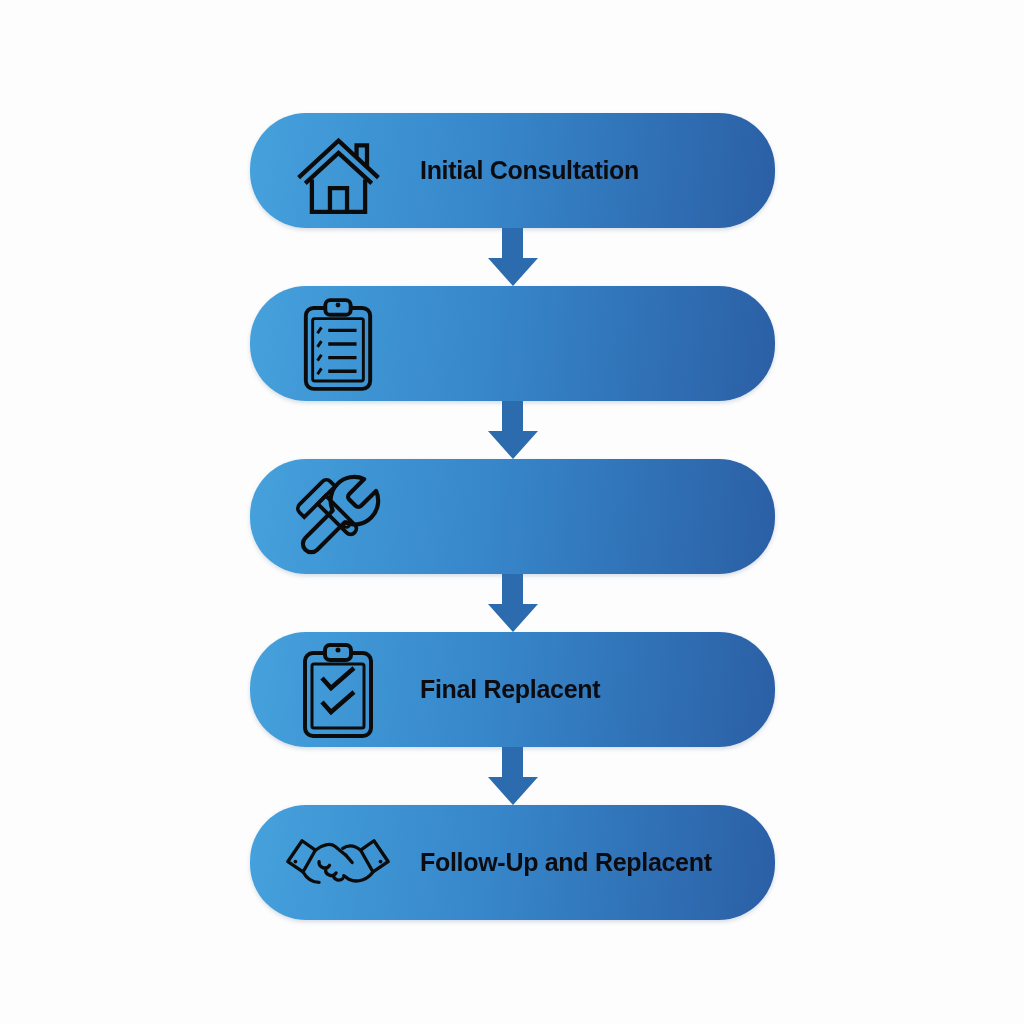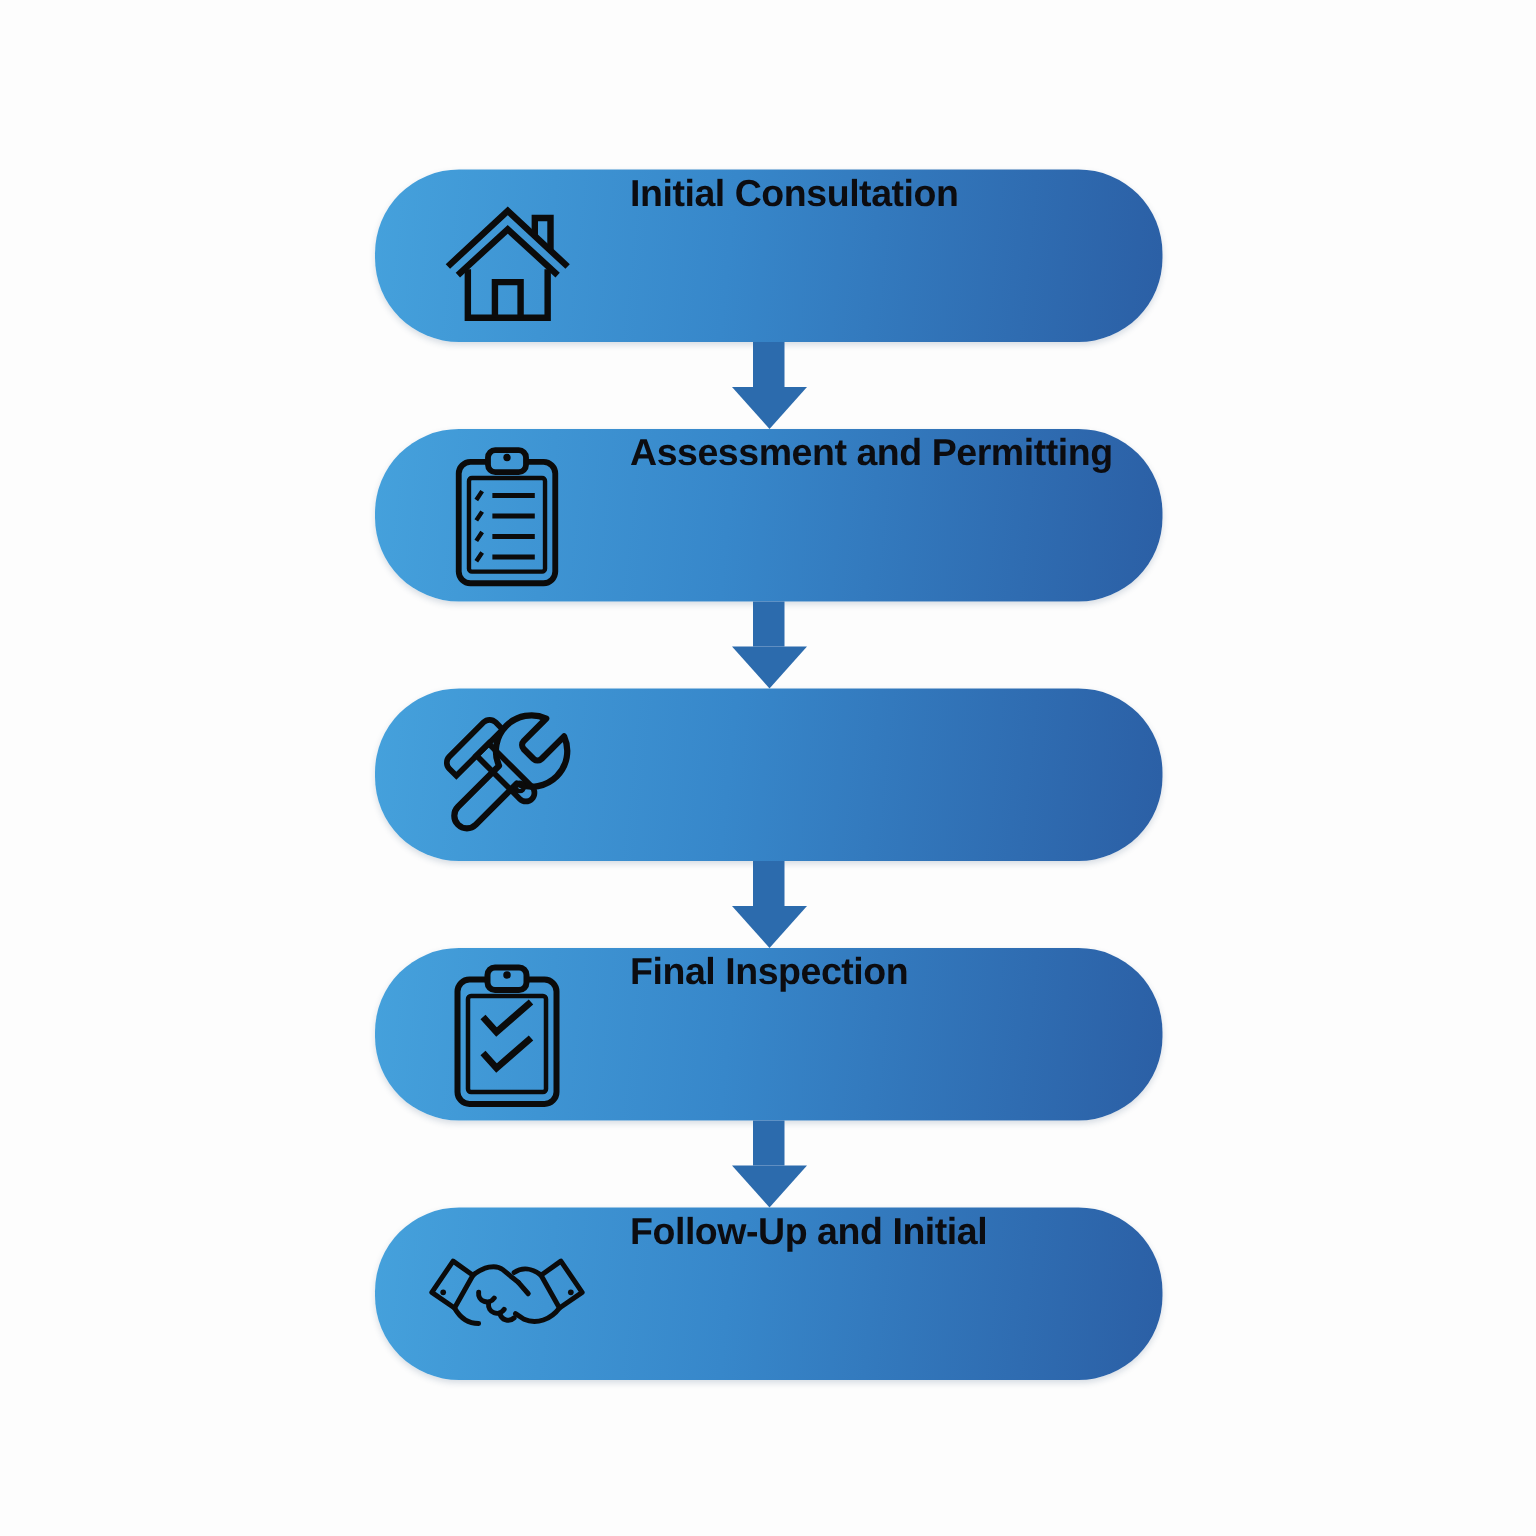--- a/index.html
+++ b/index.html
@@ -13,21 +13,21 @@
   .flow{
     position:absolute;
     left:250px;top:113px;
     width:525px;
     display:flex;flex-direction:column;
   }
   .step{
     height:115px;
     border-radius:56px;
     background:linear-gradient(96deg,#45a1dc 0%,#3787ca 45%,#2b5fa5 100%);
-    display:flex;
+    display:flex;align-items:center;
     padding-left:36px;
     box-sizing:border-box;
     box-shadow:0 2px 4px rgba(40,70,110,.18);
     flex-shrink:0;
   }
   .icon{
     width:104px;
     display:flex;justify-content:center;align-items:center;
     flex-shrink:0;
   }
@@ -82,21 +82,20 @@
     <span class="icon">
       <svg width="78" height="98" viewBox="0 0 80 100" fill="none" stroke="#0b0b0b" stroke-width="4">
         <path d="M27 13 H15 a8 8 0 0 0 -8 8 v67 a8 8 0 0 0 8 8 h50 a8 8 0 0 0 8 -8 V21 a8 8 0 0 0 -8 -8 H53"></path>
         <rect x="14" y="24" width="52" height="64" rx="2" stroke-width="3"></rect>
         <rect x="27" y="5" width="26" height="15" rx="5"></rect>
         <circle cx="40" cy="10" r="2.5" fill="#0b0b0b" stroke="none"></circle>
         <path d="M30 36 H59 M30 50 H59 M30 64 H59 M30 78 H59" stroke-width="3.5"></path>
         <path d="M23 33 l-4 6 M23 47 l-4 6 M23 61 l-4 6 M23 75 l-4 6" stroke-width="3"></path>
       </svg>
     </span>
-    <div class="step-label">Assessment and Permitting</div>
   </div>
 
   <div class="arrow">
     <div class="shaft"></div>
     <div class="head"></div>
   </div>
 
   <div class="step">
     <span class="icon">
       <svg width="95" height="95" viewBox="0 0 100 100" fill="none" stroke="#0b0b0b">
@@ -121,21 +120,21 @@
     <span class="icon">
       <svg width="80" height="100" viewBox="0 0 80 100" fill="none" stroke="#0b0b0b" stroke-width="4">
         <path d="M27 13 H15 a8 8 0 0 0 -8 8 v67 a8 8 0 0 0 8 8 h50 a8 8 0 0 0 8 -8 V21 a8 8 0 0 0 -8 -8 H53"></path>
         <rect x="14" y="24" width="52" height="64" rx="2" stroke-width="3"></rect>
         <rect x="27" y="5" width="26" height="15" rx="5"></rect>
         <circle cx="40" cy="10" r="2.5" fill="#0b0b0b" stroke="none"></circle>
         <path d="M24 38 L33 48 L56 28" stroke-width="4.5"></path>
         <path d="M24 62 L33 72 L56 52" stroke-width="4.5"></path>
       </svg>
     </span>
-    <div class="step-label">Final Inspection</div>
+    <div class="step-label">Final Replacent</div>
   </div>
 
   <div class="arrow">
     <div class="shaft"></div>
     <div class="head"></div>
   </div>
 
   <div class="step">
     <span class="icon">
       <svg width="105" height="69" viewBox="0 0 110 72" fill="none" stroke="#0b0b0b" stroke-width="3.5" stroke-linecap="round" stroke-linejoin="round">
@@ -146,16 +145,16 @@
         <path d="M31 23 C38 17 47 15 52 19 L63 28"></path>
         <path d="M79 23 C73 18 66 17 60 21"></path>
         <path d="M92 46 C86 54 76 58 67 54 L61 50"></path>
         <path d="M18 46 C22 53 28 57 35 57"></path>
         <path d="M35 35 a6 6 0 0 0 11 4"></path>
         <path d="M42 43 a6 6 0 0 0 11 4"></path>
         <path d="M50 50 a6 6 0 0 0 10 3"></path>
         <path d="M63 28 L70 36"></path>
       </svg>
     </span>
-    <div class="step-label">Follow-Up and Initial</div>
+    <div class="step-label">Follow-Up and Replacent</div>
   </div>
 
 </div>
 
 </body></html>

